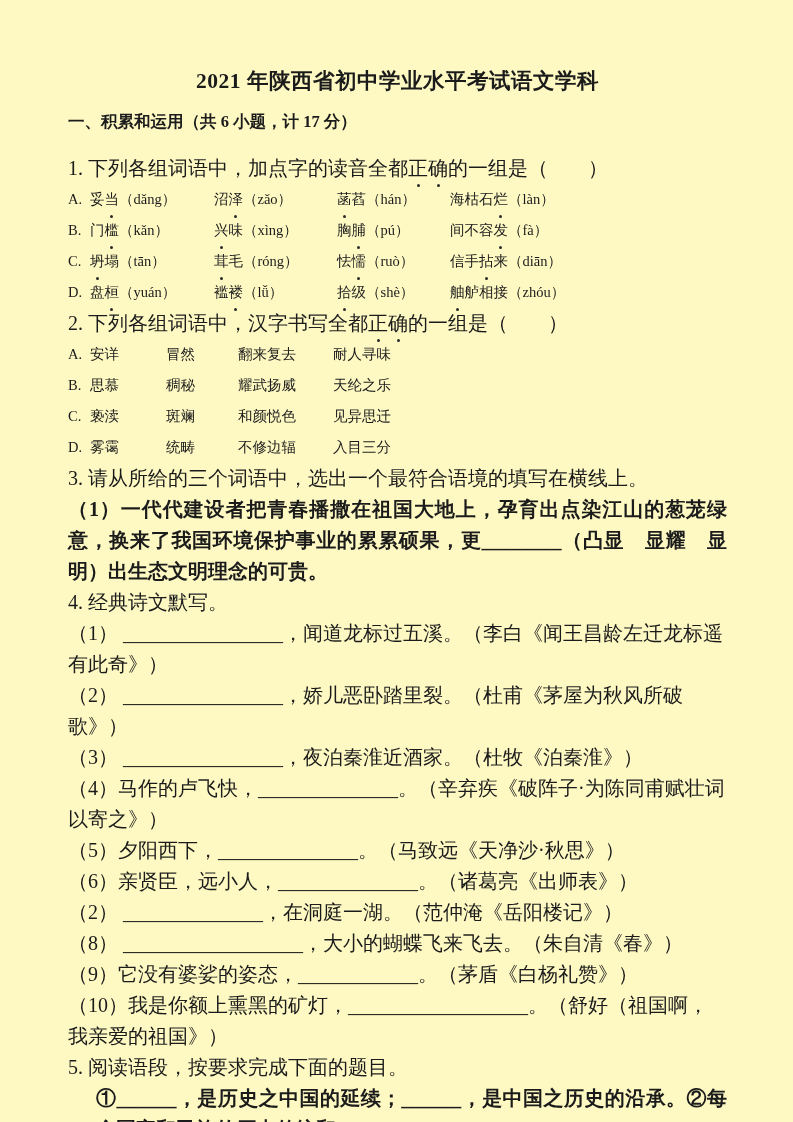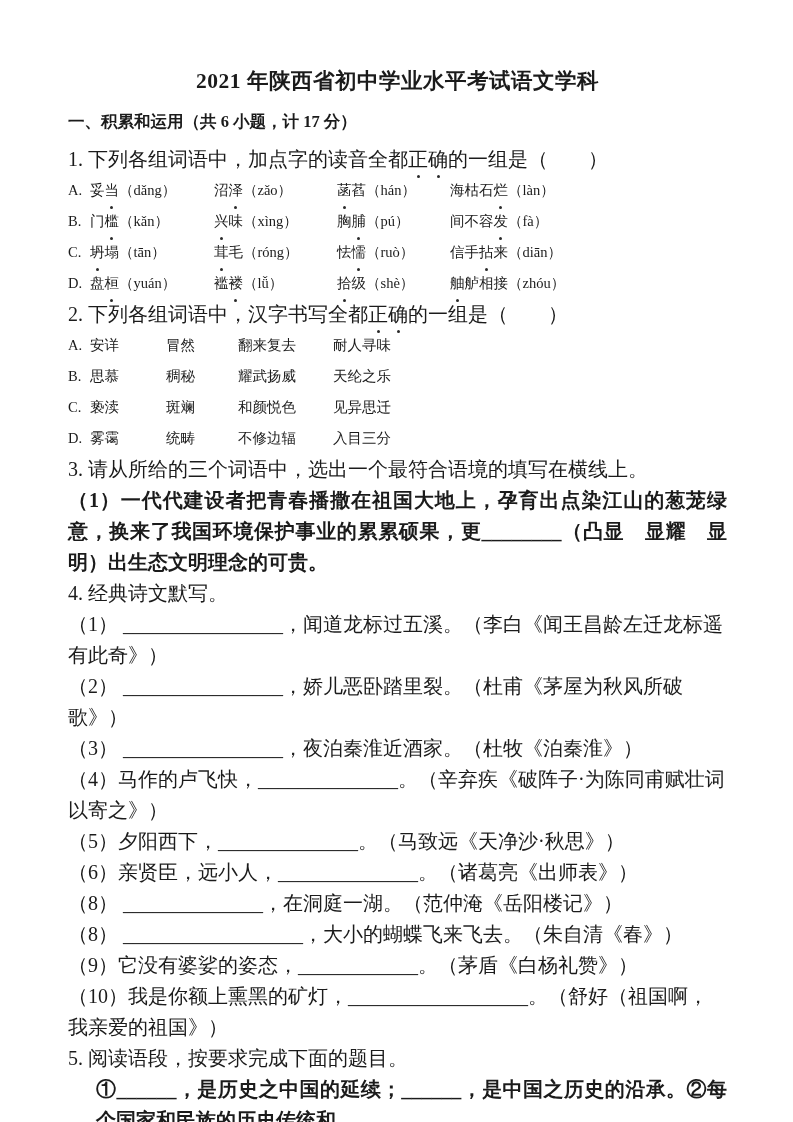--- a/index.html
+++ b/index.html
@@ -1,25 +1,25 @@
 <!DOCTYPE html>
 <html><head>
 <meta charset="utf-8">
 <style>
   html,body{margin:0;padding:0;background:#e9e9e9;}
   .page{
-    width:793px;height:1122px;margin:0 auto;background:#ffffff;
+    width:793px;height:1122px;margin:0 auto;background:#fef9c3;
     font-family:"Liberation Serif","DejaVu Serif",serif;color:#1b1b1b;
     box-sizing:border-box;padding:64px 66px 0 68px;position:relative;overflow:hidden;
   }
   .title{
     font-size:21.5px;font-weight:700;text-align:center;line-height:34px;margin:0;
     letter-spacing:0.5px;
   }
-  .heading{font-size:16.5px;font-weight:700;line-height:31px;margin:8px 0 7px 0;}
+  .heading{font-size:16.5px;font-weight:700;line-height:31px;margin:8px 0 16px 0;}
   p.line{margin:0;line-height:31px;font-size:20px;}
   p.wrap{text-align:justify;font-weight:bold;}
   .opt-row{display:flex;line-height:31px;font-size:14.5px;}
   .lbl{flex:0 0 22px;}
   .q1-row .w1{flex:0 0 124px;}
   .q1-row .w2{flex:0 0 123px;}
   .q1-row .w3{flex:0 0 113px;}
   .q1-row .w4{flex:1 1 auto;}
   .q2-row .w1{flex:0 0 76px;}
   .q2-row .w2{flex:0 0 72px;}
@@ -112,21 +112,21 @@
   <p class="line">3. 请从所给的三个词语中，选出一个最符合语境的填写在横线上。</p>
   <p class="line wrap">（1）一代代建设者把青春播撒在祖国大地上，孕育出点染江山的葱茏绿意，换来了我国环境保护事业的累累硕果，更________（凸显　显耀　显明）出生态文明理念的可贵。</p>
 
   <p class="line">4. 经典诗文默写。</p>
   <p class="line">（1） ________________，闻道龙标过五溪。（李白《闻王昌龄左迁龙标遥有此奇》）</p>
   <p class="line">（2） ________________，娇儿恶卧踏里裂。（杜甫《茅屋为秋风所破歌》）</p>
   <p class="line">（3） ________________，夜泊秦淮近酒家。（杜牧《泊秦淮》）</p>
   <p class="line">（4）马作的卢飞快，______________。（辛弃疾《破阵子·为陈同甫赋壮词以寄之》）</p>
   <p class="line">（5）夕阳西下，______________。（马致远《天净沙·秋思》）</p>
   <p class="line">（6）亲贤臣，远小人，______________。（诸葛亮《出师表》）</p>
-  <p class="line">（8） ______________，在洞庭一湖。（范仲淹《岳阳楼记》）</p>
+  <p class="line">（2） ______________，在洞庭一湖。（范仲淹《岳阳楼记》）</p>
   <p class="line">（8） __________________，大小的蝴蝶飞来飞去。（朱自清《春》）</p>
   <p class="line">（9）它没有婆娑的姿态，____________。（茅盾《白杨礼赞》）</p>
   <p class="line">（10）我是你额上熏黑的矿灯，__________________。（舒好（祖国啊，我亲爱的祖国》）</p>
 
   <p class="line">5. 阅读语段，按要求完成下面的题目。</p>
   <p class="line wrap passage">①______，是历史之中国的延续；______，是中国之历史的沿承。②每个国家和民族的历史传统和</p>
 
   <div class="footer">
     <span>12</span><span>https://xkw88.cn</span>
   </div>

